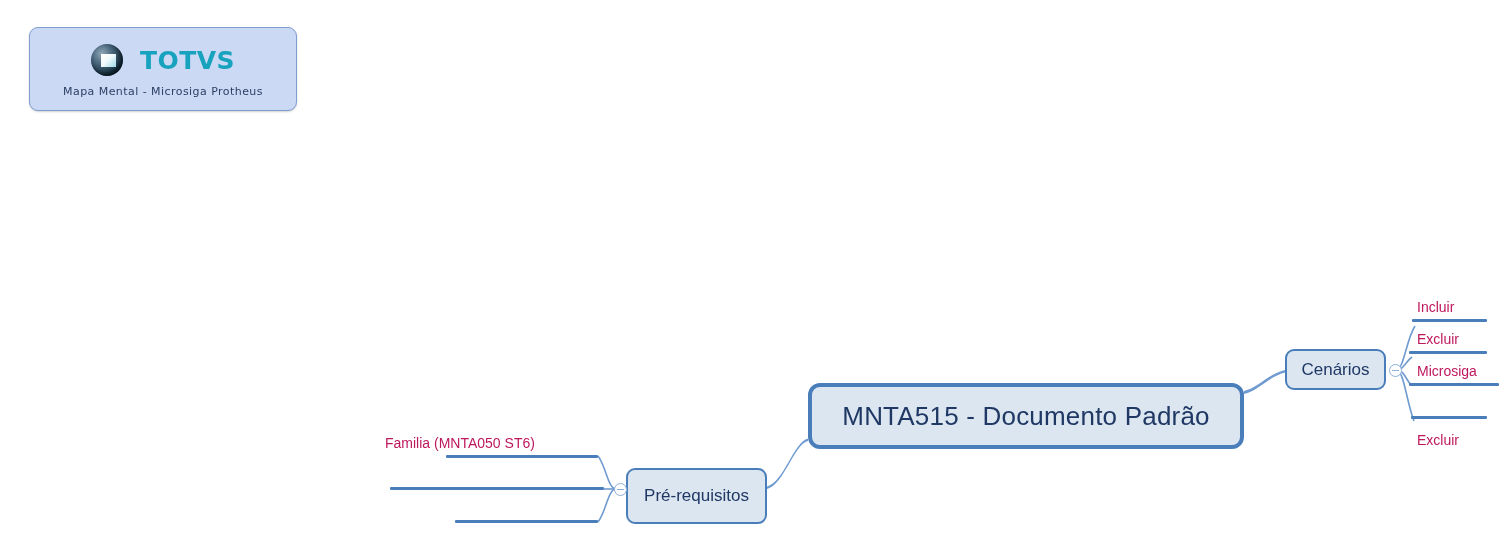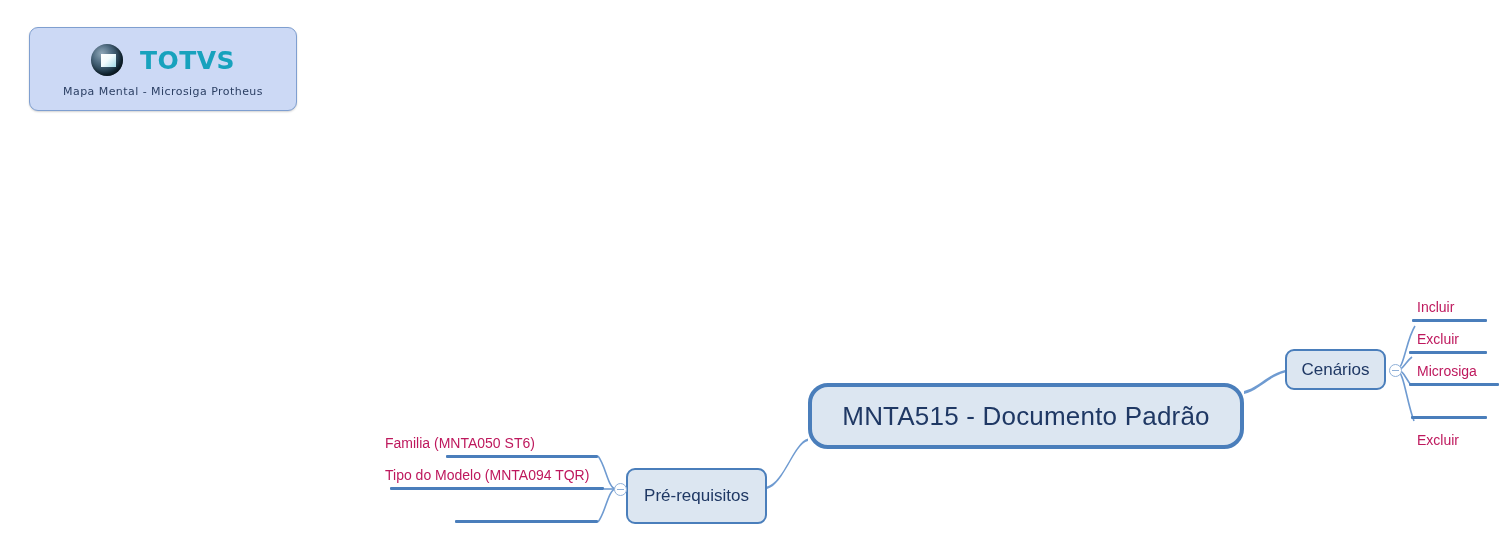--- a/index.html
+++ b/index.html
@@ -105,21 +105,21 @@
     align-items: center;
     justify-content: center;
     color: #1f3864;
   }
   .node-root {
     left: 808px;
     top: 383px;
     width: 436px;
     height: 66px;
     border-width: 4px;
-    border-radius: 20px;
+    border-radius: 12px;
     font-size: 26px;
     letter-spacing: 0.2px;
   }
   .node-branch {
     font-size: 17px;
   }
   .node-cenarios {
     left: 1285px;
     top: 349px;
     width: 101px;
@@ -236,20 +236,17 @@
   <div class="node node-branch node-prereq">
     <span>Pré-requisitos</span>
   </div>
   <div class="toggle" style="left:614px; top:483px;"></div>
 
   <div class="leaf leaf-left" style="left:385px; top:435px; width:208px;">
     <span>Familia (MNTA050 ST6)</span>
   </div>
   <div class="bar" style="left:446px; top:455px; width:152px;"></div>
 
-  <div class="leaf leaf-left" style="left:385px; top:467px; width:208px;">
-    <span>Tipo do Modelo (MNTA094 TQR)</span>
-  </div>
   <div class="bar" style="left:390px; top:487px; width:214px;"></div>
 
   <div class="bar" style="left:455px; top:520px; width:143px;"></div>
 
 </div>
 
 </body></html>

